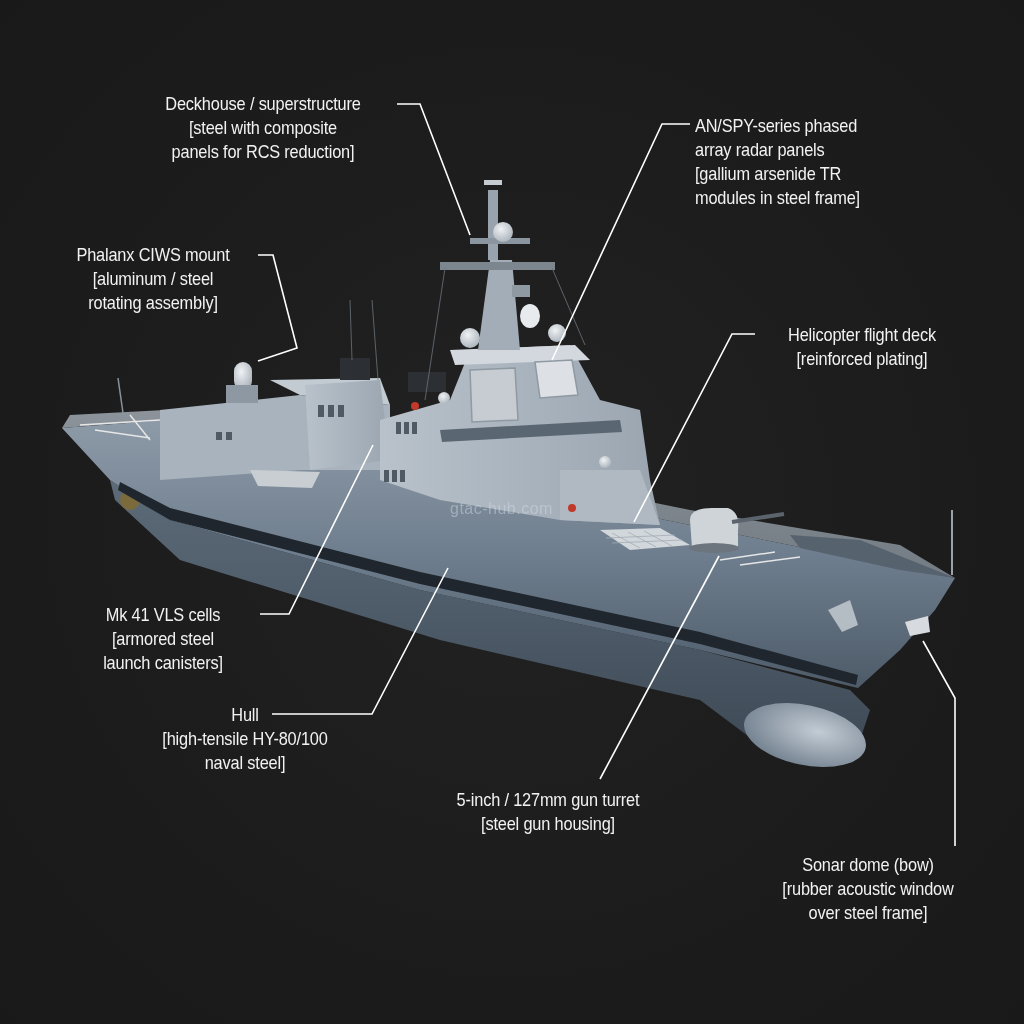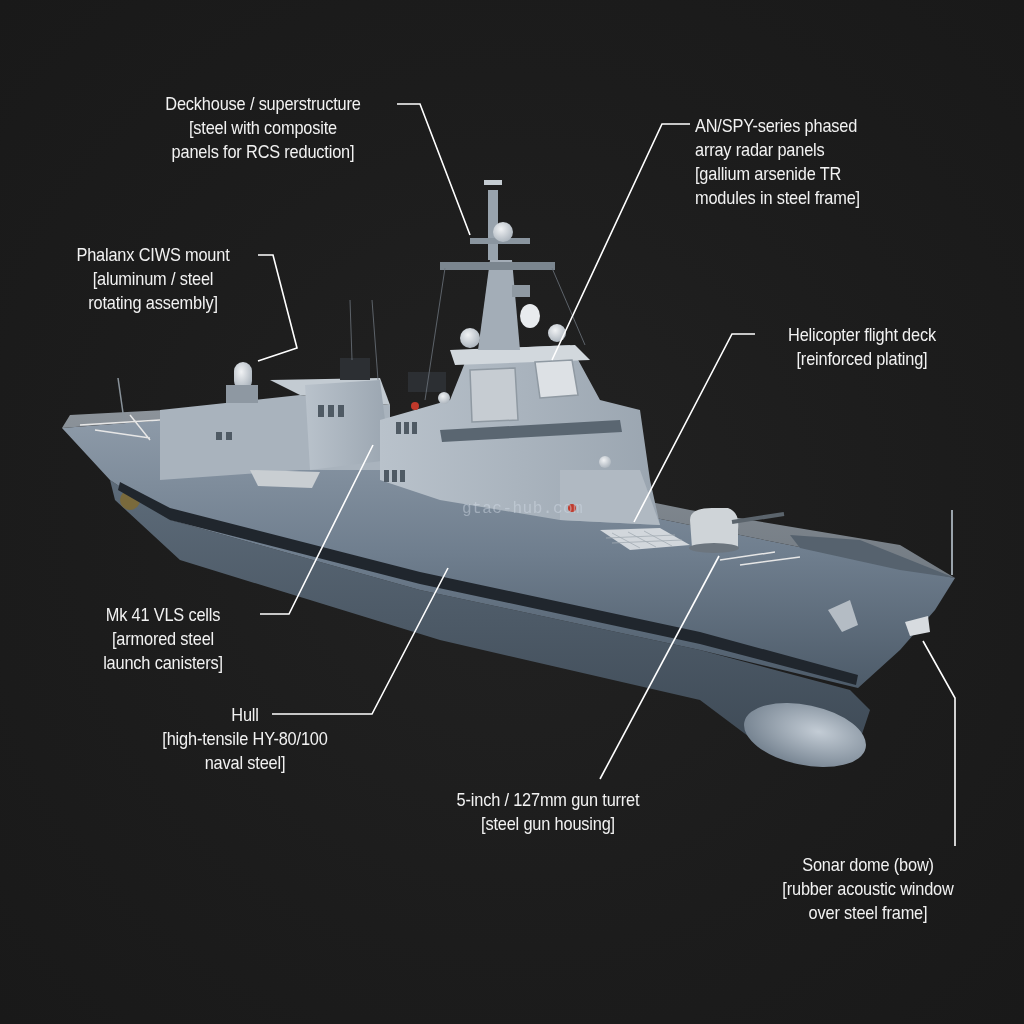--- a/index.html
+++ b/index.html
@@ -17,22 +17,21 @@
     letter-spacing: -0.2px; white-space: nowrap;
     font-family: "Liberation Sans", "DejaVu Sans", sans-serif;
     transform: scaleX(0.86); transform-origin: center top;
   }
   .label .line { display: block; }
   .center { text-align: center; }
   .left { text-align: left; transform-origin: left top; }
   .watermark {
     position: absolute; left: 450px; top: 500px; color: rgba(210,220,230,0.45);
     font-size: 16px; letter-spacing: 0.5px;
-    font-family: Liberation Mono, monospace;
-    margin-left: 12px;
+    font-family: Liberation Sans, sans-serif;
   }
 </style>
 </head>
 <body>
 
 <div class="stage">
 
   <svg class="art" width="1024" height="1024" viewBox="0 0 1024 1024">
     <defs>
       <linearGradient id="hullGrad" x1="0" y1="0" x2="0" y2="1">

